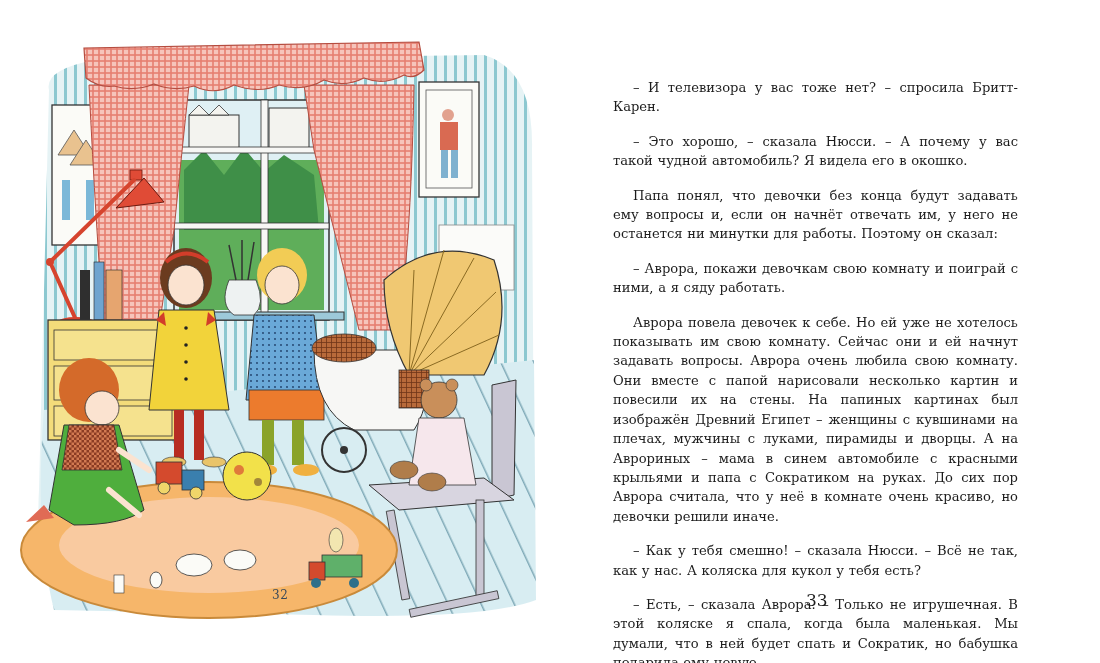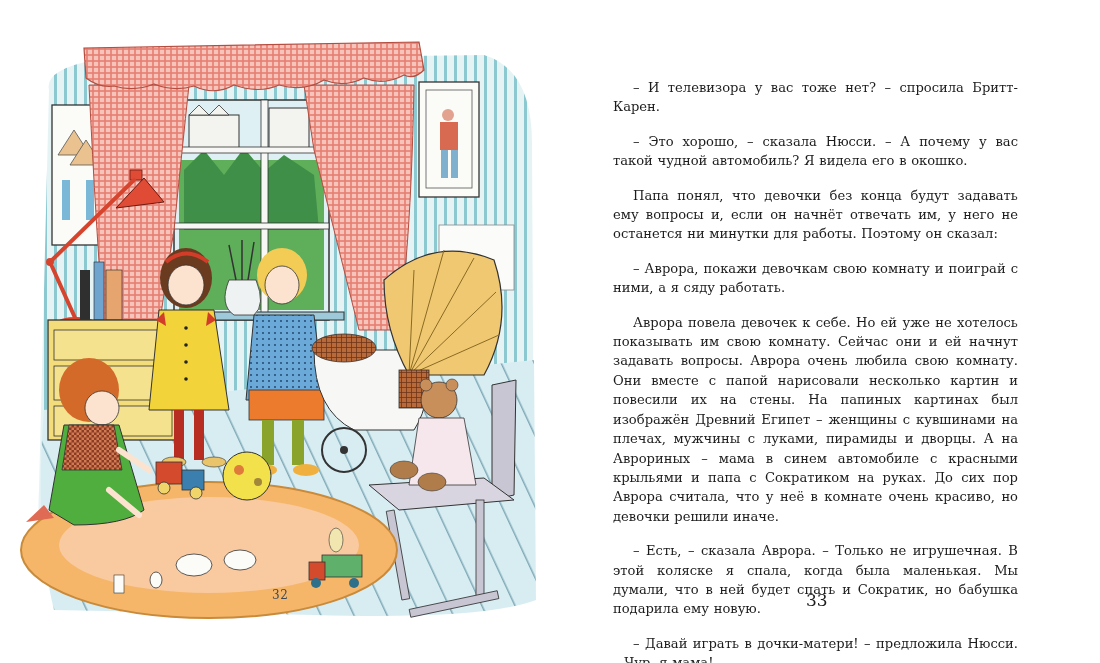--- a/index.html
+++ b/index.html
@@ -189,20 +189,21 @@
     <div class="page-num-left">32</div>
   </div>
 
   <div class="right-page">
     <div class="text-block">
       <p class="p">– И телевизора у вас тоже нет? – спросила Бритт-Карен.</p>
       <p class="p">– Это хорошо, – сказала Нюсси. – А почему у вас такой чудной автомобиль? Я видела его в окошко.</p>
       <p class="p">Папа понял, что девочки без конца будут задавать ему вопросы и, если он начнёт отвечать им, у него не останется ни минутки для работы. Поэтому он сказал:</p>
       <p class="p">– Аврора, покажи девочкам свою комнату и поиграй с ними, а я сяду работать.</p>
       <p class="p">Аврора повела девочек к себе. Но ей уже не хотелось показывать им свою комнату. Сейчас они и ей начнут задавать вопросы. Аврора очень любила свою комнату. Они вместе с папой нарисовали несколько картин и повесили их на стены. На папиных картинах был изображён Древний Египет – женщины с кувшинами на плечах, мужчины с луками, пирамиды и дворцы. А на Аврориных – мама в синем автомобиле с красными крыльями и папа с Сократиком на руках. До сих пор Аврора считала, что у неё в комнате очень красиво, но девочки решили иначе.</p>
+      <p class="p">– Как у тебя смешно! – сказала Нюсси. – Всё не так, как у нас. А коляска для кукол у тебя есть?</p>
       <p class="p">– Есть, – сказала Аврора. – Только не игрушечная. В этой коляске я спала, когда была маленькая. Мы думали, что в ней будет спать и Сократик, но бабушка подарила ему новую.</p>
       <p class="p">– Давай играть в дочки-матери! – предложила Нюсси. – Чур, я мама!</p>
 
     </div>
     <div class="page-num-right">33</div>
   </div>
 
 </div>
 
 </body></html>

